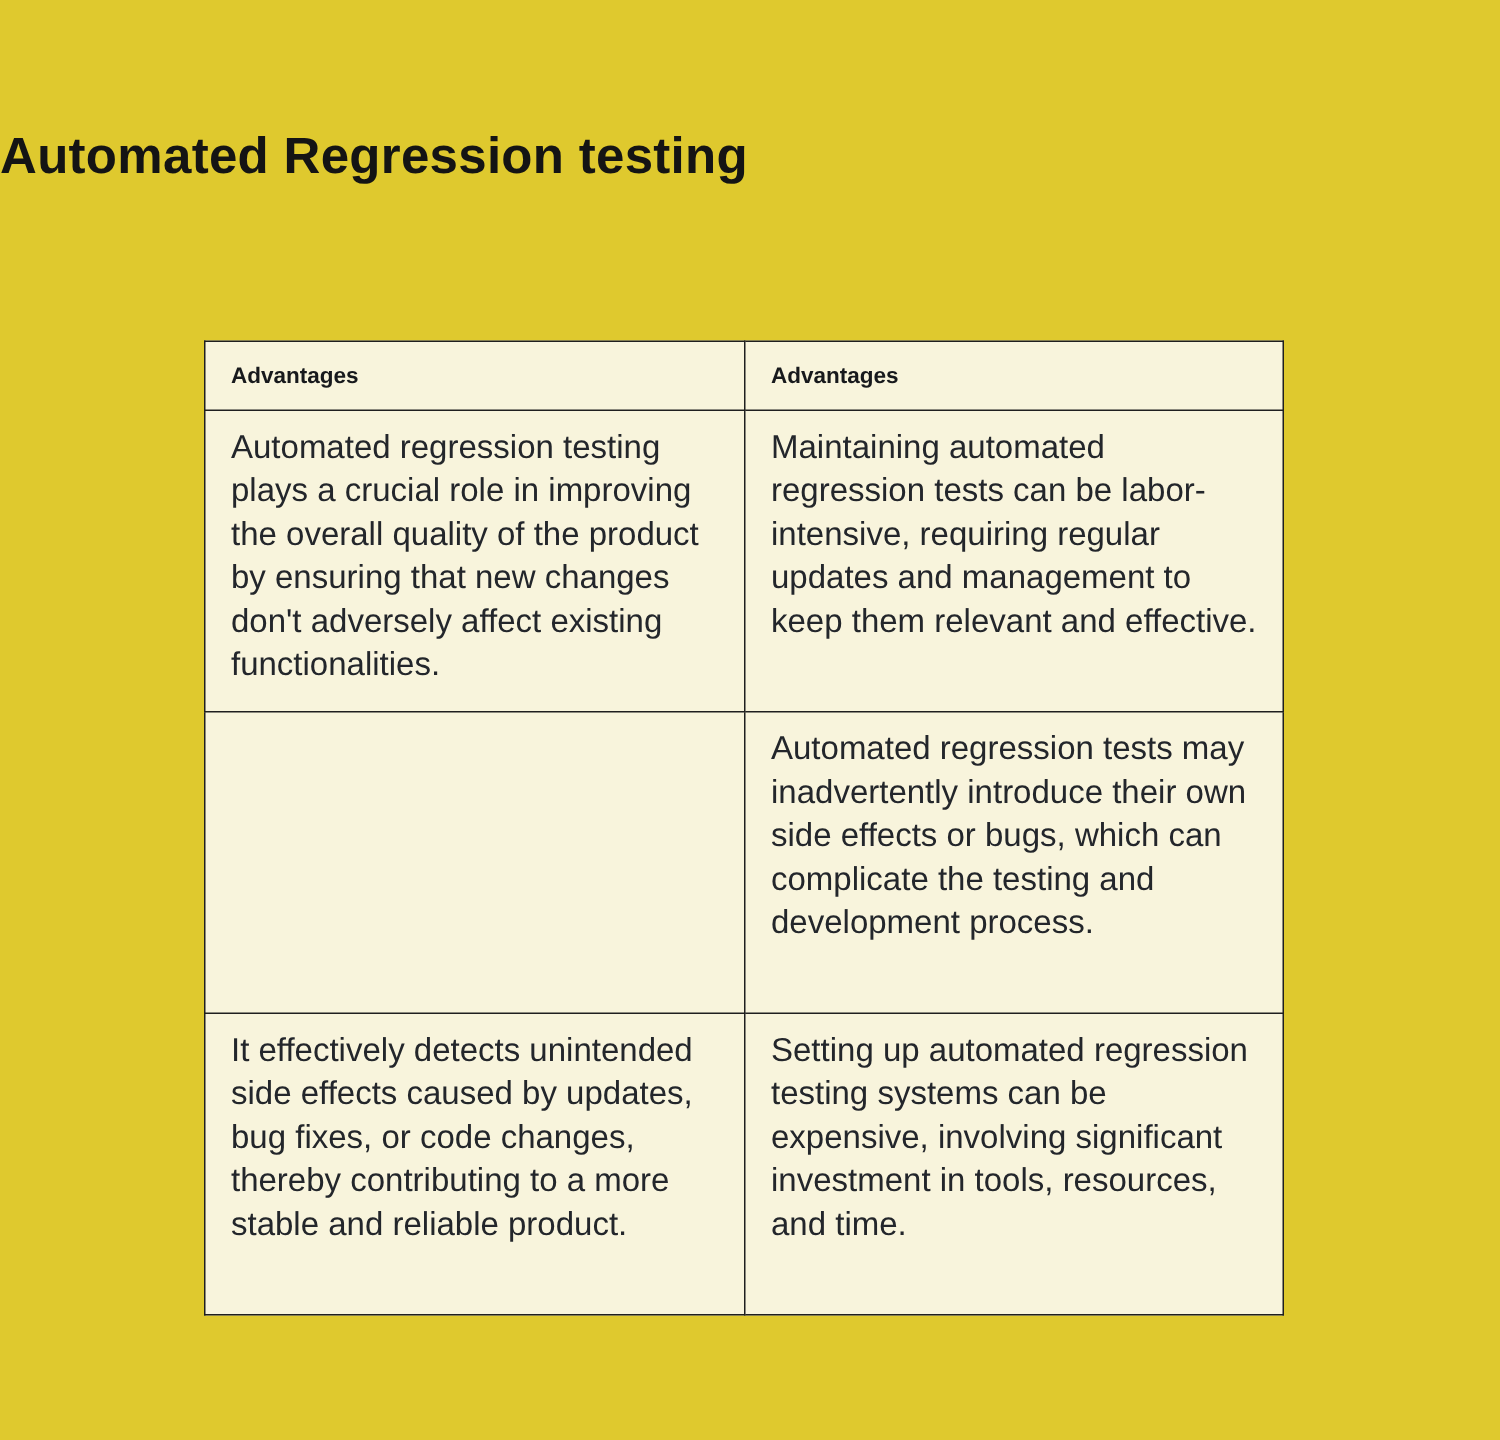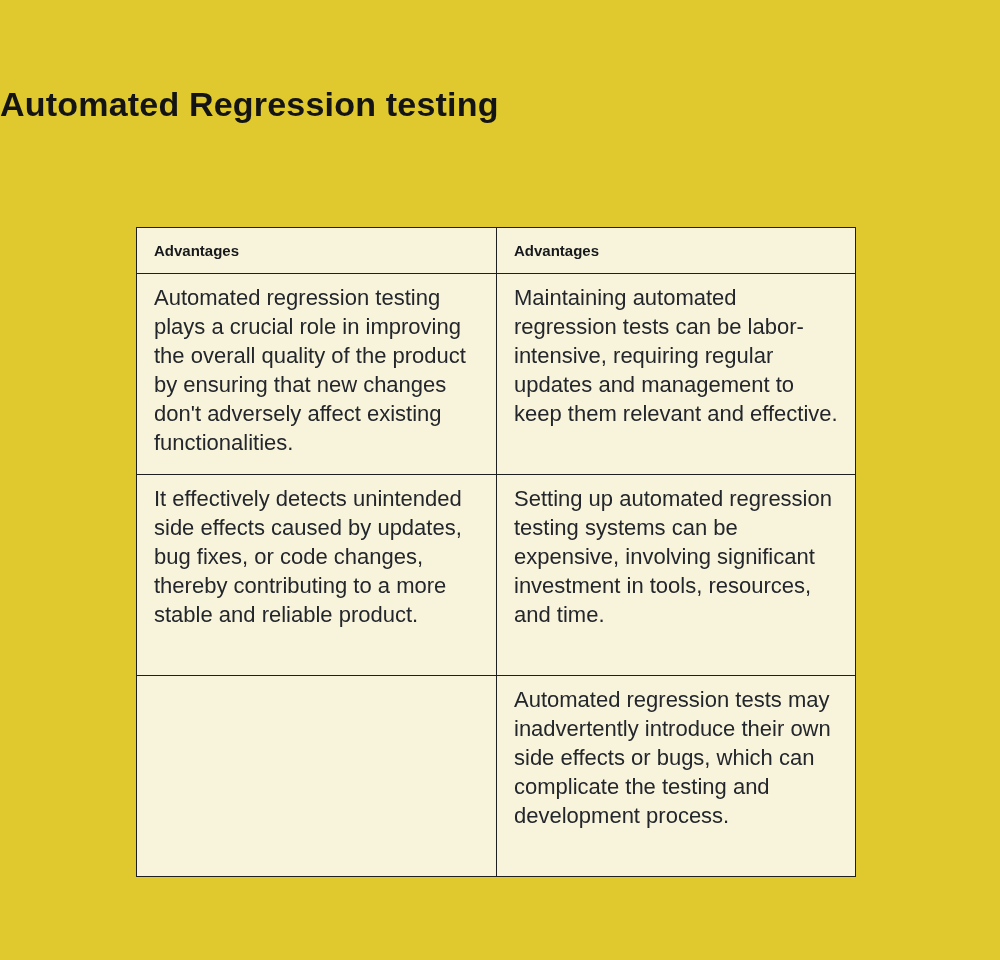--- a/index.html
+++ b/index.html
@@ -81,23 +81,23 @@
         <th>Advantages</th>
         <th>Advantages</th>
       </tr>
     </thead>
     <tbody>
       <tr>
         <td>Automated regression testing plays a crucial role in improving the overall quality of the product by ensuring that new changes don't adversely affect existing functionalities.</td>
         <td>Maintaining automated regression tests can be labor-intensive, requiring regular updates and management to keep them relevant and effective.</td>
       </tr>
       <tr>
+        <td></td>
+        <td>Automated regression tests may inadvertently introduce their own side effects or bugs, which can complicate the testing and development process.</td>
+      </tr>
+      <tr>
         <td>It effectively detects unintended side effects caused by updates, bug fixes, or code changes, thereby contributing to a more stable and reliable product.</td>
         <td>Setting up automated regression testing systems can be expensive, involving significant investment in tools, resources, and time.</td>
-      </tr>
-      <tr>
-        <td></td>
-        <td>Automated regression tests may inadvertently introduce their own side effects or bugs, which can complicate the testing and development process.</td>
       </tr>
     </tbody>
   </table>
 
 </div>
 
 </body></html>

